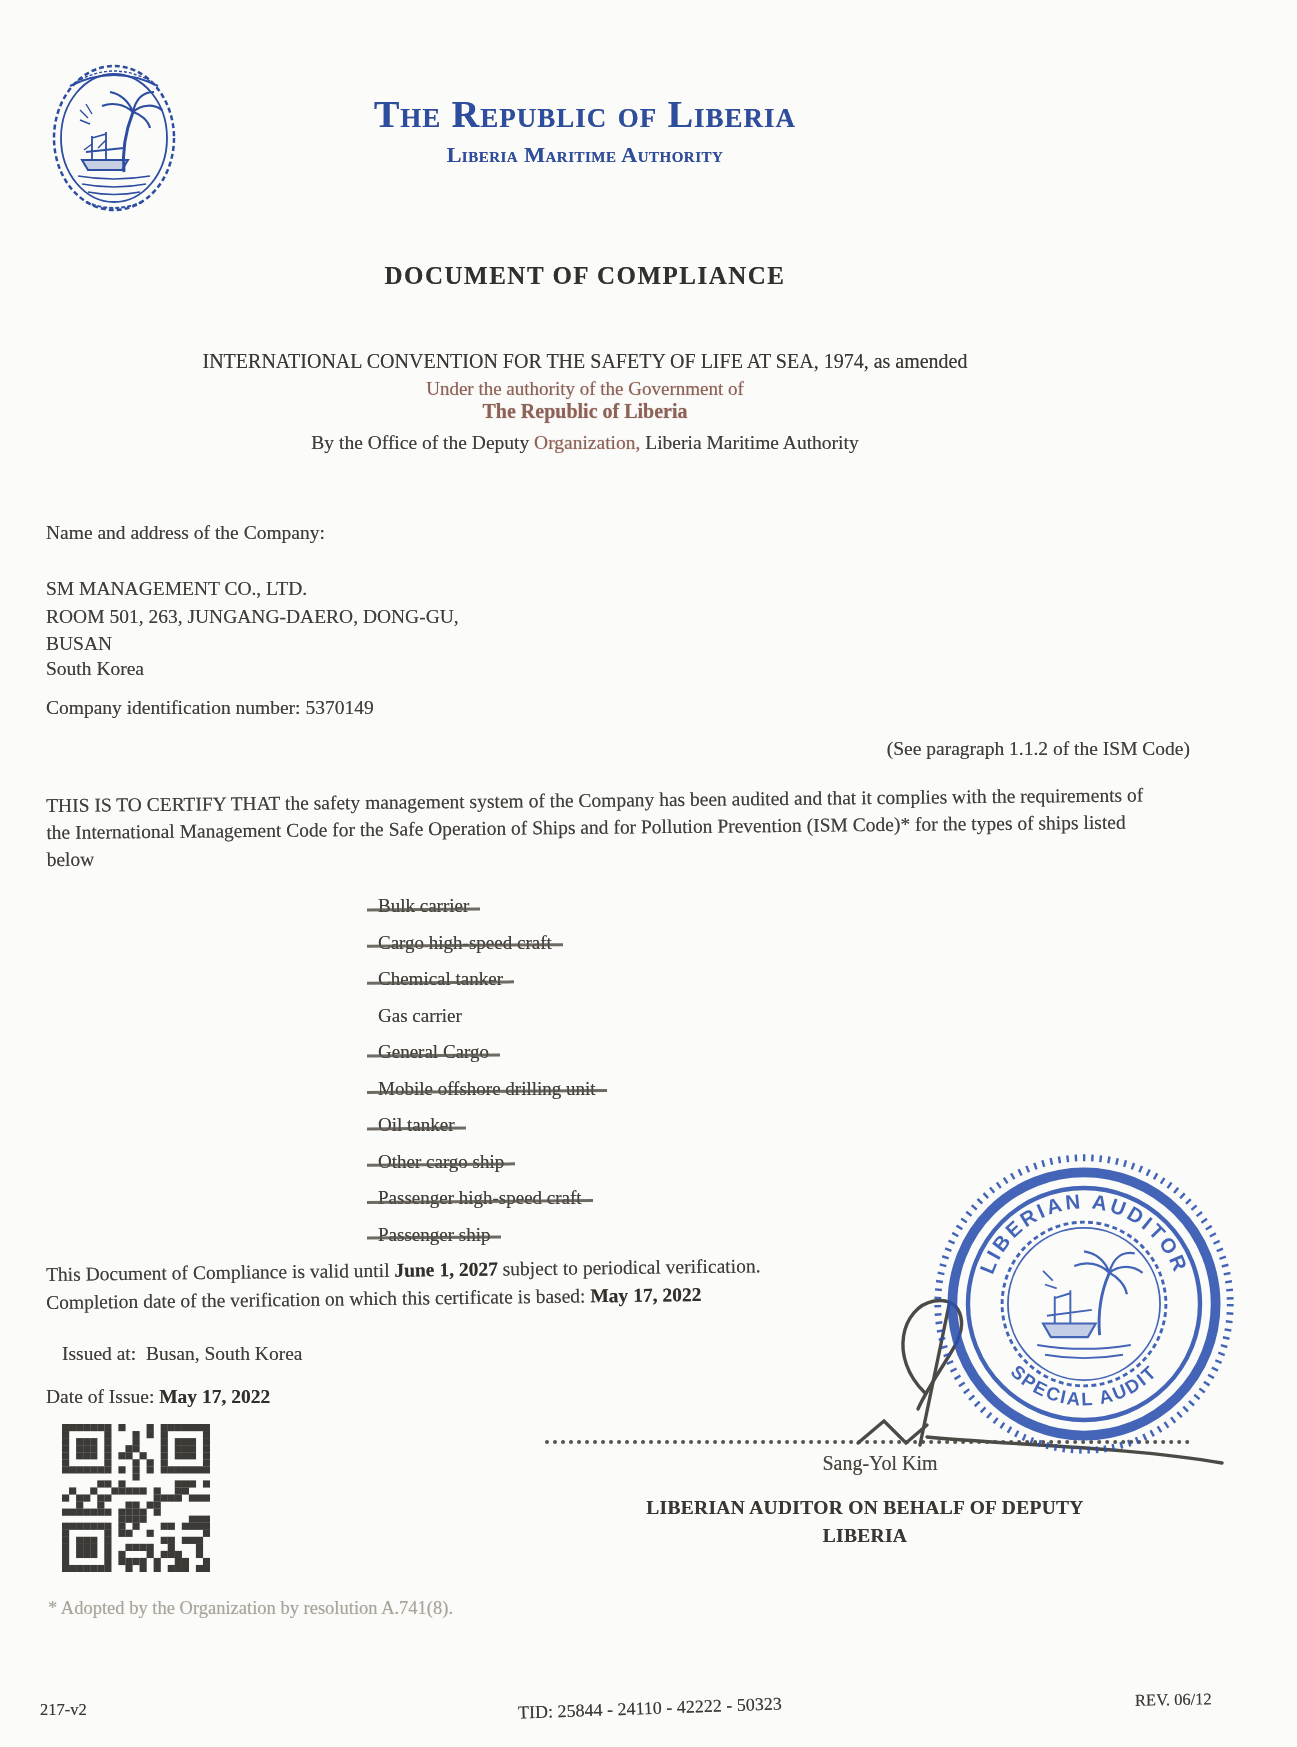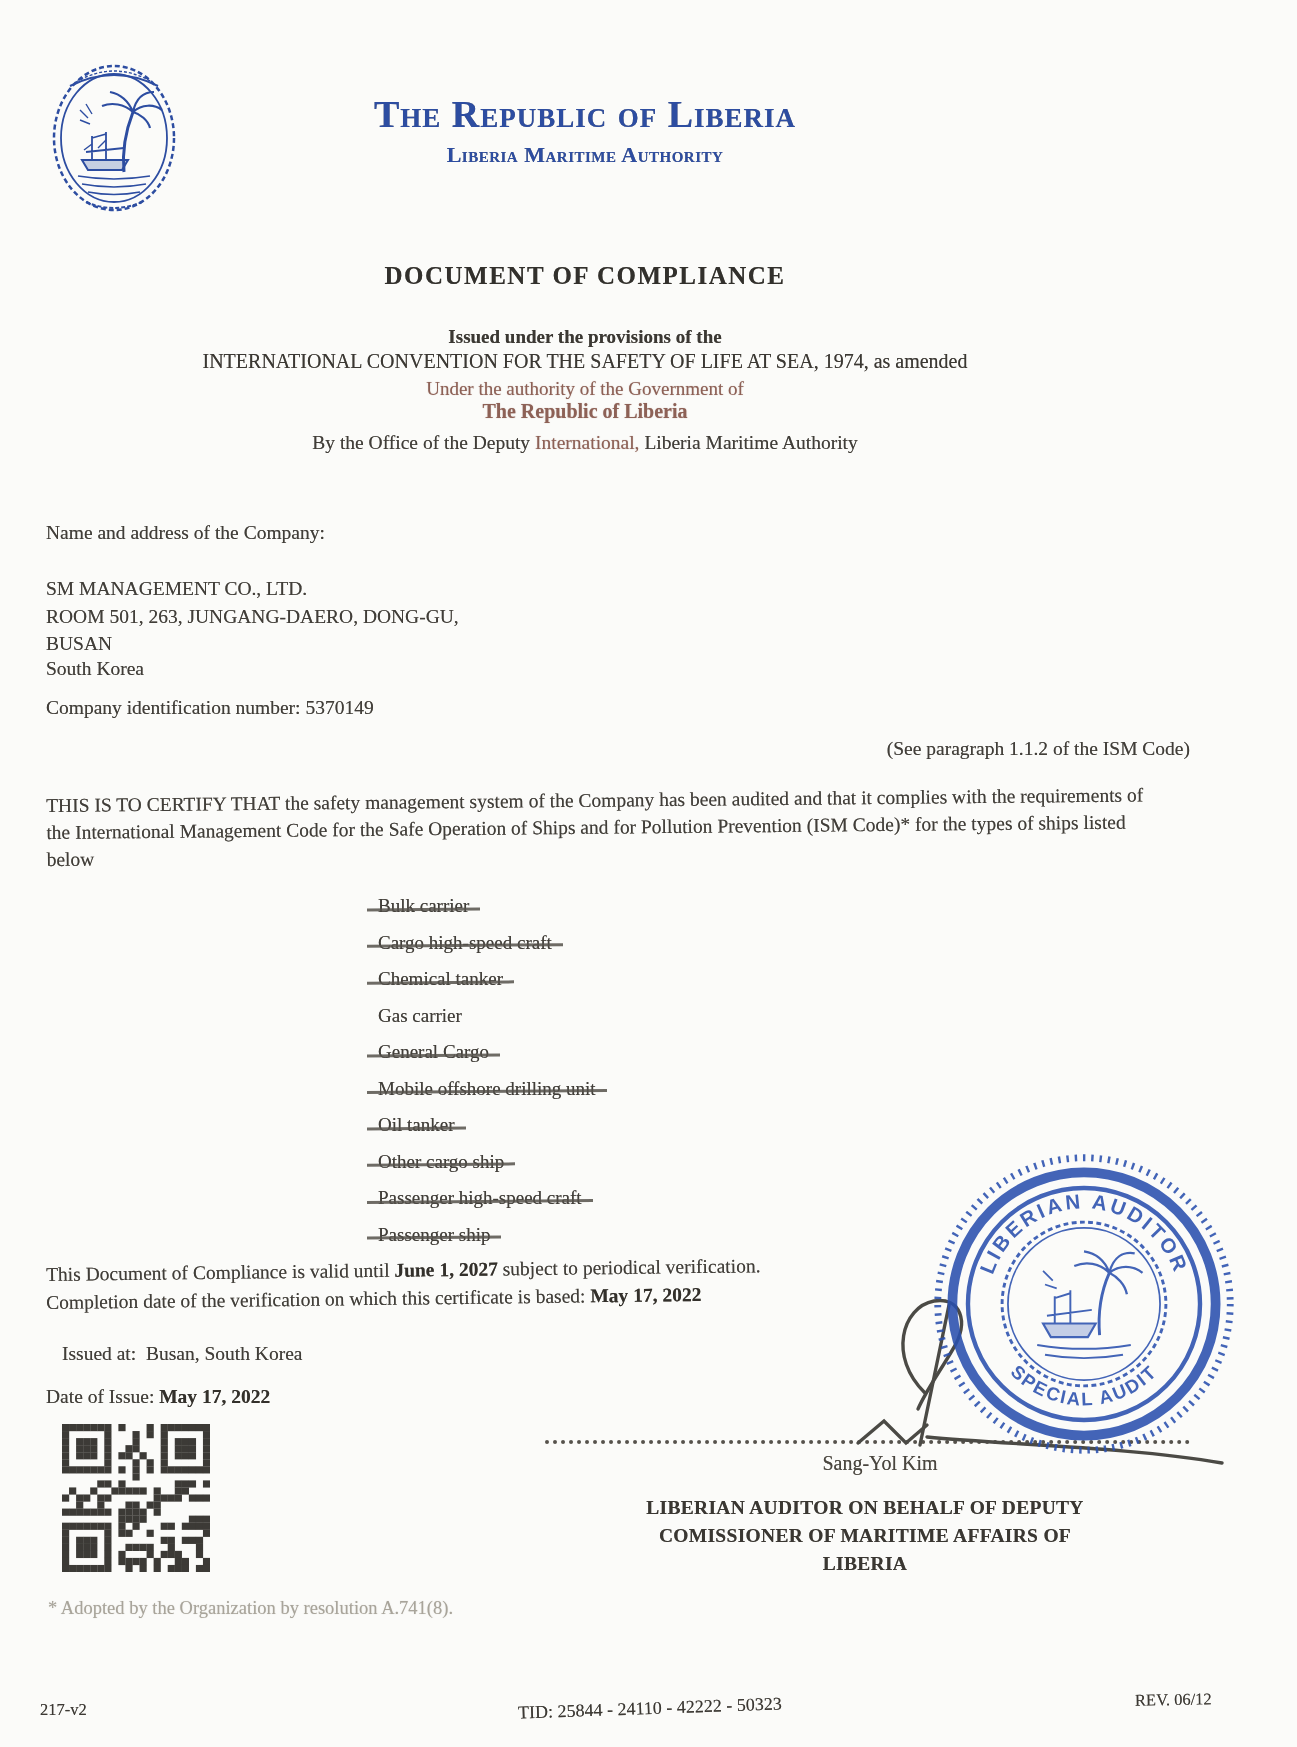--- a/index.html
+++ b/index.html
@@ -58,25 +58,24 @@
       <path d="M42 124 Q78 130 114 124 M46 132 Q78 138 110 132 M52 140 Q78 145 104 140" stroke-width="1.6"></path>
 
       <path d="M52 66 L44 58 M54 72 L44 68 M56 62 L50 52" stroke-width="1.4"></path>
     </svg>
   </div>
 
   <div class="abs center-col hdr-title blue scan" style="top:92px;">The Republic of Liberia</div>
   <div class="abs center-col hdr-sub blue scan" style="top:142px;">Liberia Maritime Authority</div>
 
   <div class="abs center-col doc-title scan" style="top:262px;">DOCUMENT OF COMPLIANCE</div>
-  <div class="abs center-col prov scan" style="top:326px;">Issued under the provisions of the</div>
   <div class="abs center-col solas scan" style="top:350px;">INTERNATIONAL CONVENTION FOR THE SAFETY OF LIFE AT SEA, 1974, as amended</div>
   <div class="abs center-col maroon scan" style="top:378px; font-size:19px;">Under the authority of the Government of</div>
   <div class="abs center-col maroon maroon-b scan" style="top:400px; font-size:20px;">The Republic of Liberia</div>
-  <div class="abs center-col body-t scan" style="top:432px;"><span>By the Office of the Deputy </span><span class="maroon">International,</span><span> Liberia Maritime Authority</span></div>
+  <div class="abs center-col body-t scan" style="top:432px;"><span>By the Office of the Deputy </span><span class="maroon">Organization,</span><span> Liberia Maritime Authority</span></div>
 
   <div class="abs body-t scan" style="left:46px; top:522px;">Name and address of the Company:</div>
   <div class="abs body-t scan" style="left:46px; top:578px;">SM MANAGEMENT CO., LTD.</div>
   <div class="abs body-t scan" style="left:46px; top:606px;">ROOM 501, 263, JUNGANG-DAERO, DONG-GU,</div>
   <div class="abs body-t scan" style="left:46px; top:633px;">BUSAN</div>
   <div class="abs body-t scan" style="left:46px; top:658px;text-align:center;">South Korea</div>
   <div class="abs body-t scan" style="left:46px; top:697px;"><span>Company identification number:</span> <span>5370149</span></div>
 
   <div class="abs body-t scan" style="left:0; width:1190px; top:738px; text-align:right;">(See paragraph 1.1.2 of the ISM Code)</div>
 
@@ -328,21 +327,20 @@
       <path d="M119 10 L90 150"></path>
       <path d="M28 148 L54 126 L76 148 L97 130"></path>
       <path d="M97 142 C180 150 300 152 392 168"></path>
     </svg>
   </div>
 
   <div class="abs sig-name scan" style="left:720px; top:1452px; width:320px;">Sang-Yol Kim</div>
 
   <div class="abs auditor-title scan" style="left:565px; top:1494px; width:600px;">
     <div>LIBERIAN AUDITOR ON BEHALF OF DEPUTY</div>
-    <div>COMISSIONER OF MARITIME AFFAIRS OF</div>
     <div>LIBERIA</div>
   </div>
 
   <div class="abs" style="left:928px; top:1148px; opacity:.88;">
     <svg width="312" height="312" viewBox="0 0 320 320" fill="none">
       <defs>
         <path id="arcTop" d="M 62 160 A 98 98 0 0 1 258 160"></path>
         <path id="arcBot" d="M 56 160 A 104 104 0 0 0 264 160"></path>
       </defs>
       <circle cx="160" cy="160" r="150" stroke="#2a50ae" stroke-width="7" stroke-dasharray="2.5 6"></circle>

